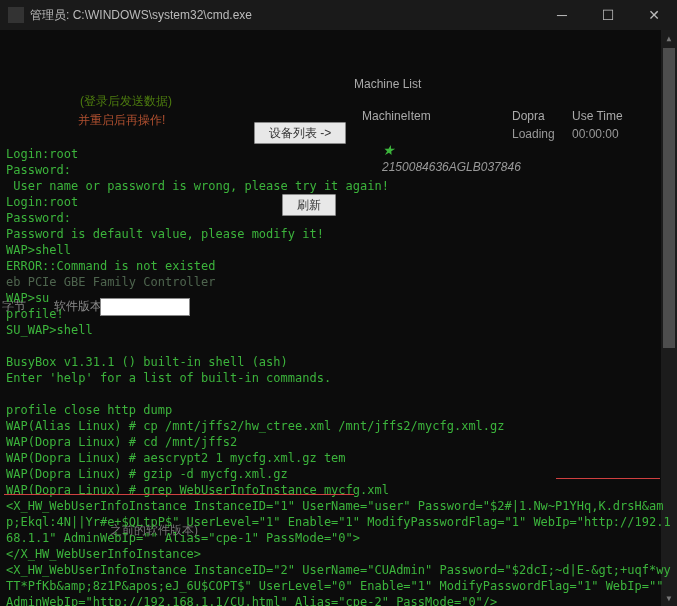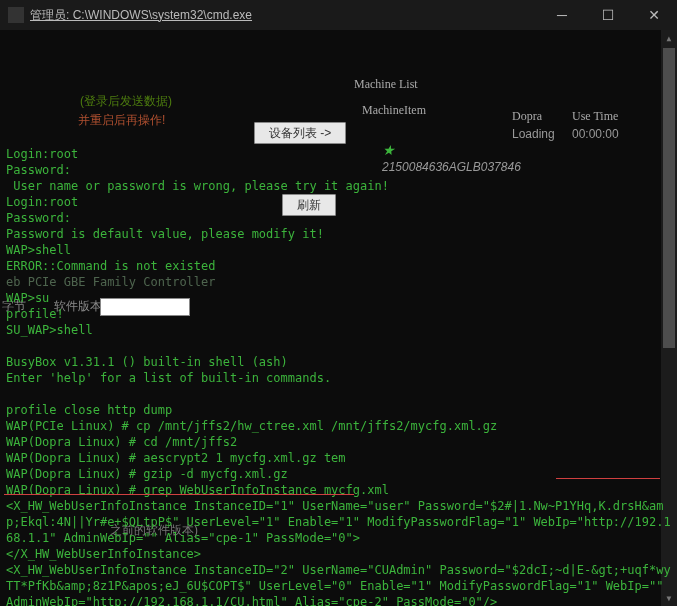--- a/index.html
+++ b/index.html
@@ -20,21 +20,21 @@
     color: #bbb;
     font-size: 12px;
     font-family: 'Microsoft YaHei', 'SimSun', sans-serif;
   }
   .titlebar .icon {
     width: 16px; height: 16px;
     margin: 0 6px 0 8px;
     background: #333;
     display: inline-block;
   }
-  .titlebar .title { flex: 1; text-decoration: underline; }
+  .titlebar .title { flex: 1; }
   .win-buttons { display: flex; height: 100%; }
   .win-btn {
     width: 46px;
     display: flex; align-items: center; justify-content: center;
     color: #bbb;
     font-size: 14px;
   }
   .terminal {
     position: relative;
     width: 100%;
@@ -60,21 +60,20 @@
     border: 1px solid #888;
     background: #e8e8e8;
     color: #333;
     padding: 2px 14px;
     font-size: 12px;
     border-radius: 1px;
   }
   .bg-header {
     color: #aaa;
     font-size: 12px;
-    font-family: Liberation Serif, serif;
   }
   .bg-item {
     color: #999;
   }
   .star {
     color: #3cb43c;
     font-size: 14px;
   }
   .terminal-text {
     position: relative;
@@ -135,21 +134,21 @@
   <div class="bg-ui">
     <div style="position:absolute; left:80px; top:63px;" class="loginred">(登录后发送数据)</div>
     <div style="position:absolute; left:78px; top:82px; color:#b05030;">并重启后再操作!</div>
     <div style="position:absolute; left:262px; top:148px;">
       <span class="bg-button">刷新</span>
     </div>
     <div style="position:absolute; left:234px; top:76px;">
       <span class="bg-button">设备列表 -&gt;</span>
     </div>
     <div style="position:absolute; left:354px; top:46px;" class="bg-header">Machine List</div>
-    <div style="position:absolute; left:362px; top:72px;" class="bg-header">MachineItem</div>
+    <div style="position:absolute; left:362px; top:78px;" class="bg-header">MachineItem</div>
     <div style="position:absolute; left:512px; top:78px;" class="bg-header">Dopra</div>
     <div style="position:absolute; left:572px; top:78px;" class="bg-header">Use Time</div>
     <div style="position:absolute; left:362px; top:96px;font-style:italic;">
       <span class="star">★</span>
       <span class="bg-item">2150084636AGLB037846</span>
     </div>
     <div style="position:absolute; left:512px; top:96px;text-align:right;" class="bg-item">Loading</div>
     <div style="position:absolute; left:572px; top:96px;" class="bg-item">00:00:00</div>
     <div style="position:absolute; left:2px; top:268px; color:#888;">字节</div>
     <div style="position:absolute; left:54px; top:268px; color:#888;">软件版本:</div>
@@ -168,21 +167,21 @@
 <span>ERROR::Command is not existed</span>
 <span class="faded">eb PCIe GBE Family Controller</span>
 <span>WAP&gt;su</span>
 <span>profile!</span>
 <span>SU_WAP&gt;shell</span>
 <span></span>
 <span>BusyBox v1.31.1 () built-in shell (ash)</span>
 <span>Enter 'help' for a list of built-in commands.</span>
 <span></span>
 <span>profile close http dump</span>
-<span>WAP(PCIe Linux) # cp /mnt/jffs2/hw_ctree.xml /mnt/jffs2/mycfg.xml.gz</span>
+<span>WAP(Alias Linux) # cp /mnt/jffs2/hw_ctree.xml /mnt/jffs2/mycfg.xml.gz</span>
 <span>WAP(Dopra Linux) # cd /mnt/jffs2</span>
 <span>WAP(Dopra Linux) # aescrypt2 1 mycfg.xml.gz tem</span>
 <span>WAP(Dopra Linux) # gzip -d mycfg.xml.gz</span>
 <span>WAP(Dopra Linux) # grep WebUserInfoInstance mycfg.xml</span>
 <span>&lt;X_HW_WebUserInfoInstance InstanceID="1" UserName="user" Password="$2#|1.Nw~P1YHq,K.drsH&amp;amp;Ekql:4N||Yr#e+$QLtpP$" UserLevel="1" Enable="1" ModifyPasswordFlag="1" WebIp="http://192.168.1.1" AdminWebIp="" Alias="cpe-1" PassMode="0"&gt;</span>
 <span>&lt;/X_HW_WebUserInfoInstance&gt;</span>
 <span>&lt;X_HW_WebUserInfoInstance InstanceID="2" UserName="CUAdmin" Password="$2dcI;~d|E-&amp;gt;+uqf*wyTT*PfKb&amp;amp;8z1P&amp;apos;eJ_6U$COPT$" UserLevel="0" Enable="1" ModifyPasswordFlag="1" WebIp=""  AdminWebIp="http://192.168.1.1/CU.html" Alias="cpe-2" PassMode="0"/&gt;</span>
 
 
 

